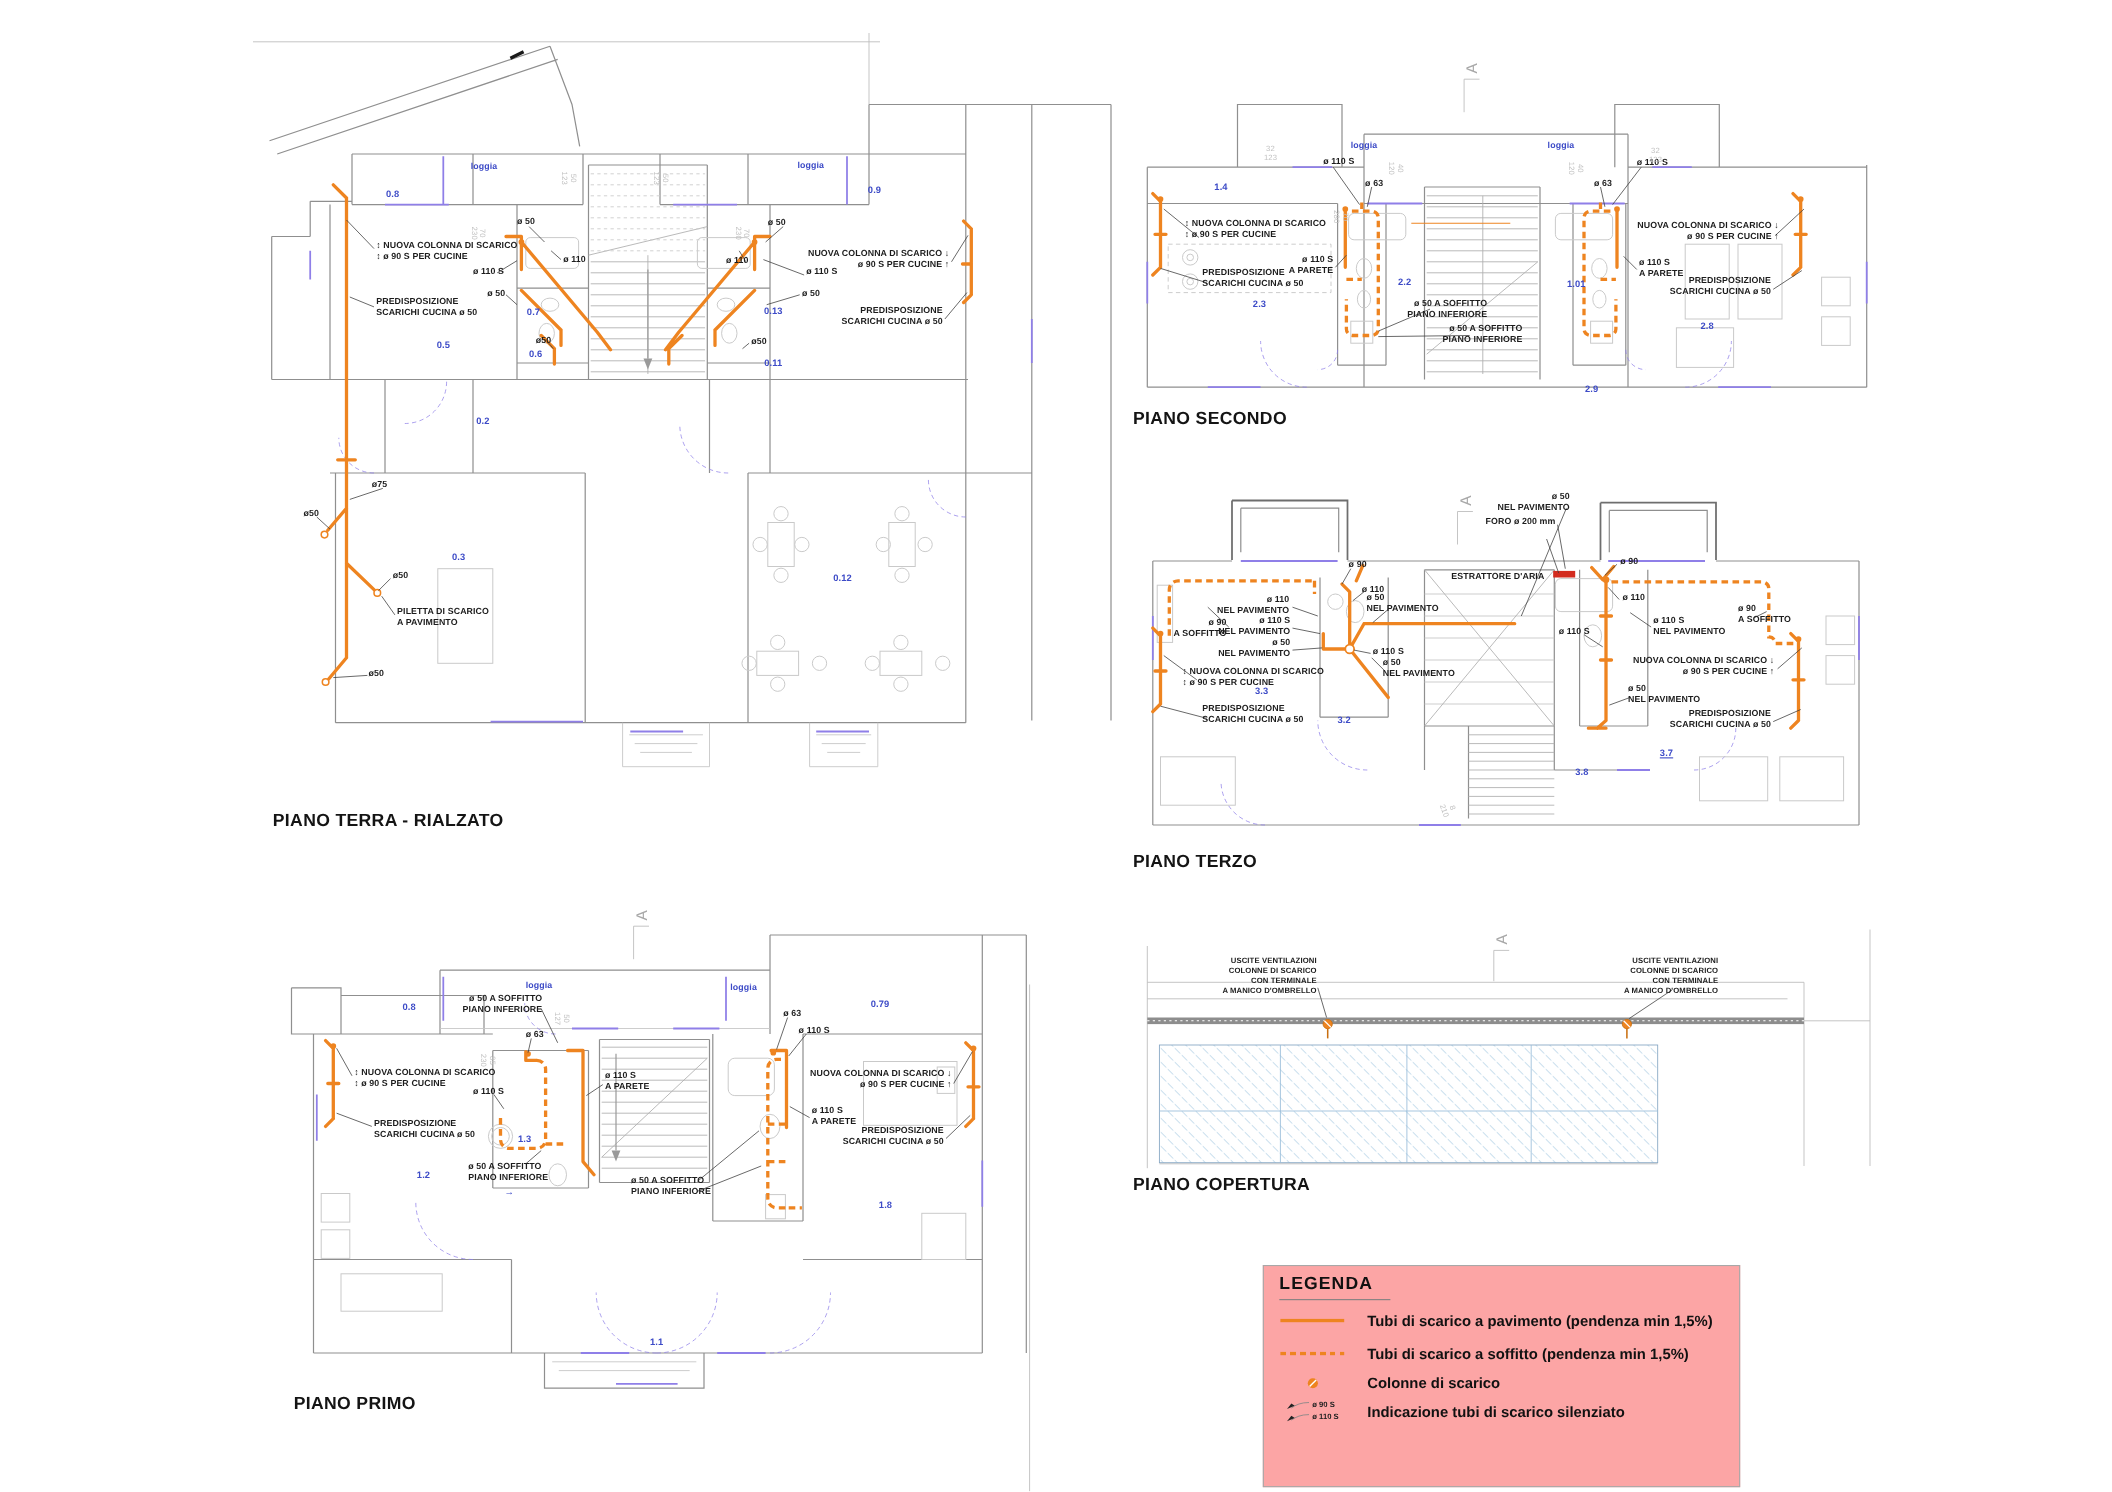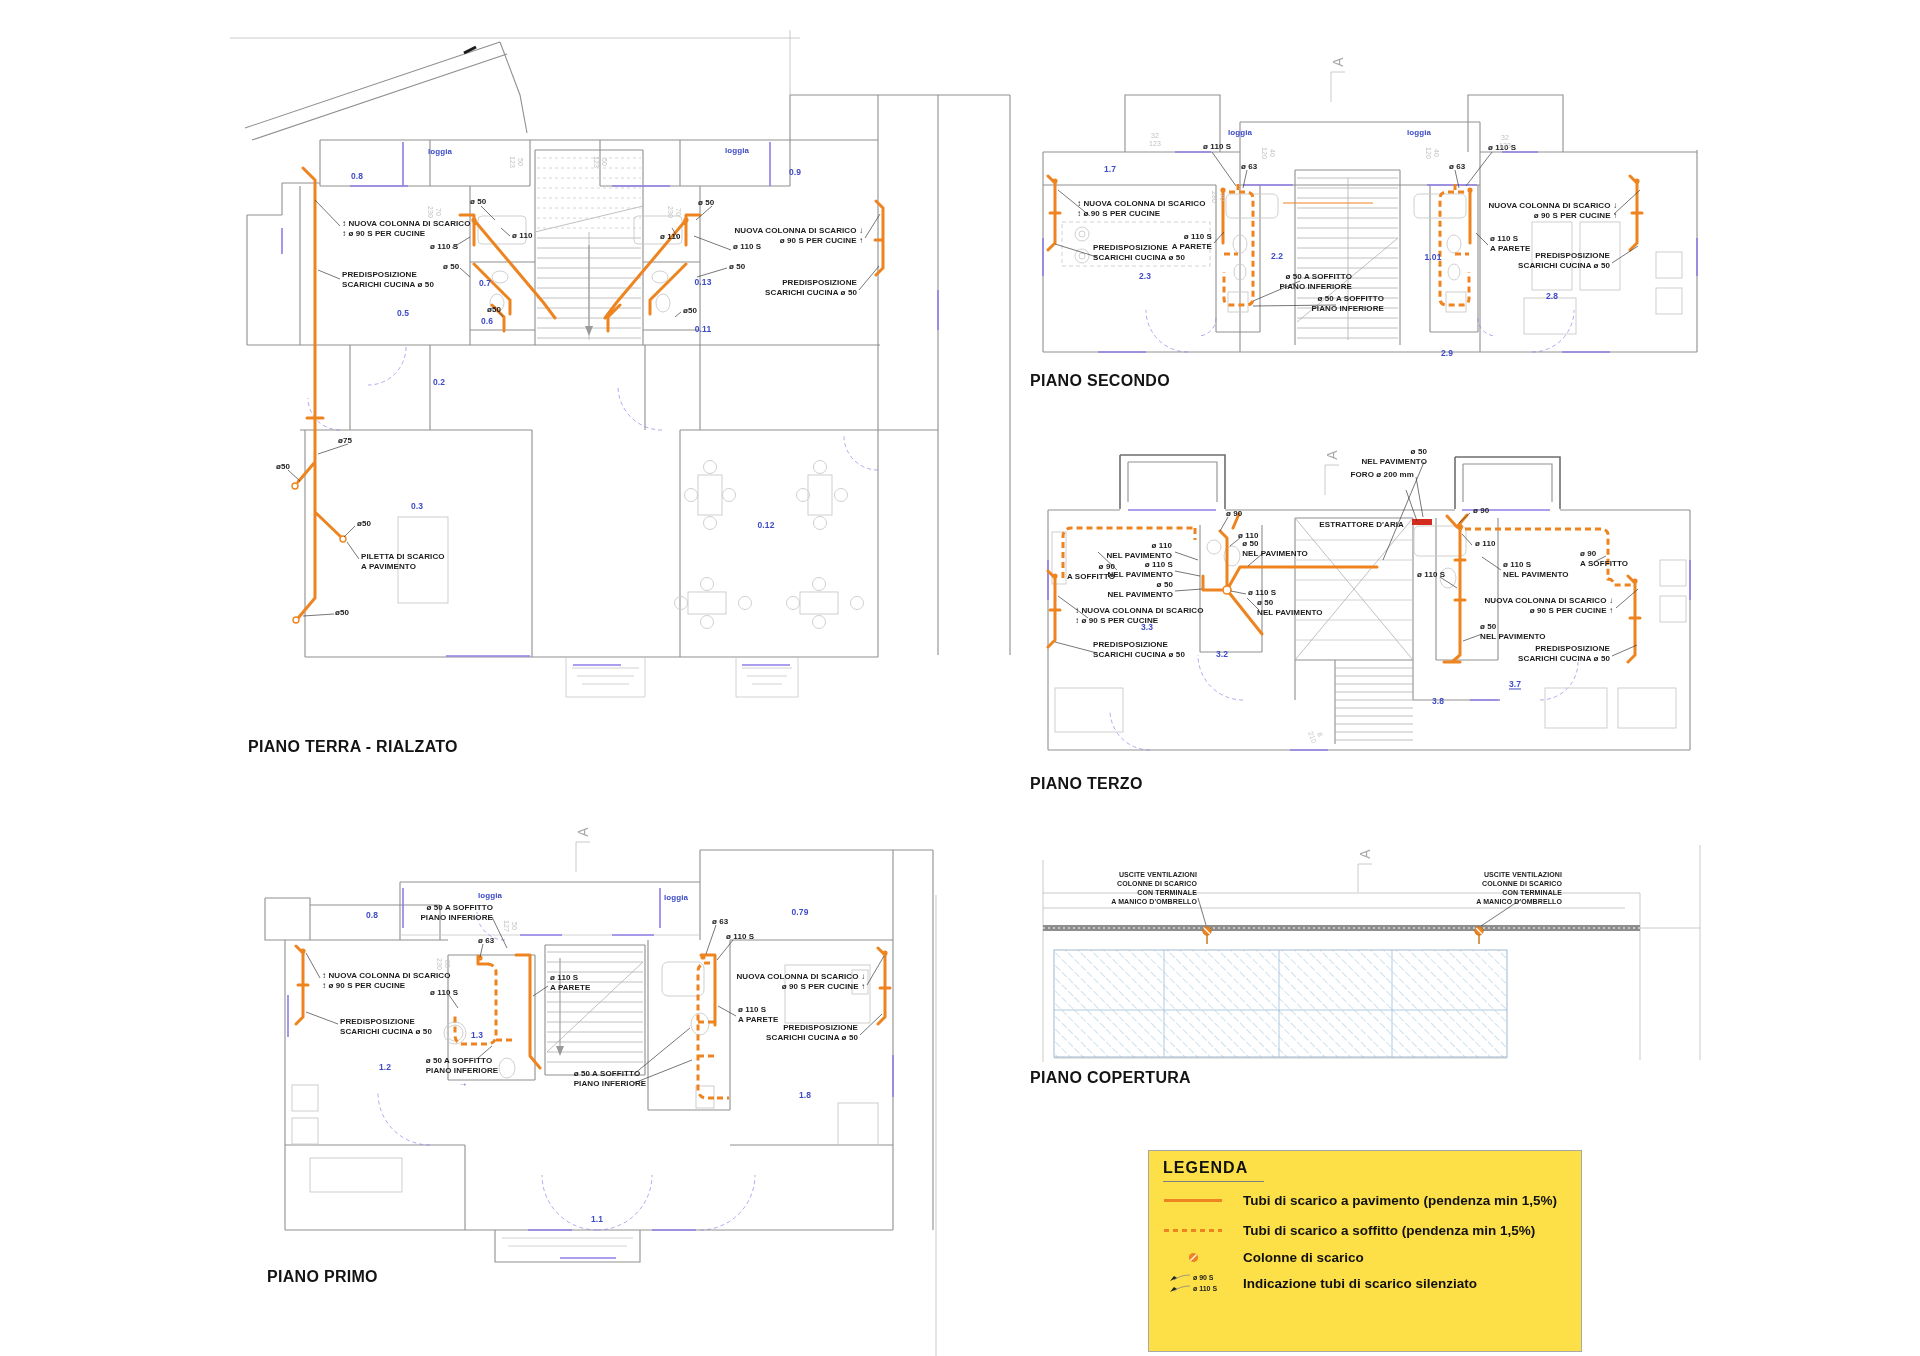--- a/index.html
+++ b/index.html
@@ -26,21 +26,21 @@
   .ann{position:absolute;white-space:pre-line;font:700 8px/1.3 "Liberation Sans",sans-serif;
        color:#1c1c1c;letter-spacing:0.1px;}
   .ann.room{color:var(--blue);font-size:8.5px;}
   .ann.loggia{color:var(--blue);font-size:8px;}
   .ann.dim{color:#c2c2c2;font-weight:400;font-size:7px;line-height:1.1;text-align:center;}
   .ann.amark{color:#a8a8a8;font-weight:400;font-size:14px;}
   .plan-title{position:absolute;font:700 16px "Liberation Sans",sans-serif;color:#141414;
               letter-spacing:0.3px;white-space:nowrap;}
   
   #legend{position:absolute;left:1148px;top:1150px;width:432px;height:200px;
-          border:1px solid #a8a8a8;background:#fde047;}
+          border:1px solid #a8a8a8;background:#fca5a5;}
   #legend .ltitle{position:absolute;left:14px;top:8px;font:700 16px "Liberation Sans",sans-serif;
           letter-spacing:1px;color:#111;border-bottom:1.5px solid #808080;padding:0 16px 4px 0;}
   .lrow{position:absolute;left:12px;display:flex;align-items:center;}
   .licon{width:64px;display:flex;justify-content:center;align-items:center;flex:none;}
   .llabel{margin-left:18px;font:700 13.5px "Liberation Sans",sans-serif;color:#111;white-space:nowrap;}
   .sw-solid{width:58px;height:3px;background:var(--pipe);}
   .sw-dash{width:58px;height:3px;
      background:repeating-linear-gradient(90deg,var(--pipe) 0 5px,transparent 5px 9px);}
   .silcol{display:flex;flex-direction:column;gap:2px;}
   .silrow{display:flex;align-items:center;gap:2px;}
@@ -336,21 +336,21 @@
 A PAVIMENTO</div>
       <div class="ann" style="left: 335px; top: 613px; transform: translate(0%, -50%); text-align: left;">ø50</div>
       <div class="ann dim" style="left: 516px; top: 162px; transform: translate(-50%, -50%) rotate(90deg);">50
 123</div>
       <div class="ann dim" style="left: 434px; top: 212px; transform: translate(-50%, -50%) rotate(90deg);">70
 230</div>
       <div class="ann dim" style="left: 600px; top: 162px; transform: translate(-50%, -50%) rotate(90deg);">50
 123</div>
       <div class="ann dim" style="left: 674px; top: 212px; transform: translate(-50%, -50%) rotate(90deg);">70
 230</div>
-      <div class="ann room" style="left: 1110px; top: 170px; transform: translate(-50%, -50%);">1.7</div>
+      <div class="ann room" style="left: 1110px; top: 170px; transform: translate(-50%, -50%);">1.4</div>
       <div class="ann room" style="left: 1145px; top: 277px; transform: translate(-50%, -50%);">2.3</div>
       <div class="ann room" style="left: 1277px; top: 257px; transform: translate(-50%, -50%);">2.2</div>
       <div class="ann room" style="left: 1433px; top: 258px; transform: translate(-50%, -50%);">1.01</div>
       <div class="ann room" style="left: 1552px; top: 297px; transform: translate(-50%, -50%);">2.8</div>
       <div class="ann room" style="left: 1447px; top: 354px; transform: translate(-50%, -50%);">2.9</div>
       <div class="ann loggia" style="left: 1240px; top: 133px; transform: translate(-50%, -50%);">loggia</div>
       <div class="ann loggia" style="left: 1419px; top: 133px; transform: translate(-50%, -50%);">loggia</div>
       <div class="ann" style="left: 1203px; top: 147px; transform: translate(0%, -50%); text-align: left;">ø 110 S</div>
       <div class="ann" style="left: 1241px; top: 167px; transform: translate(0%, -50%); text-align: left;">ø 63</div>
       <div class="ann" style="left: 1077px; top: 209px; transform: translate(0%, -50%); text-align: left;">↕ NUOVA COLONNA DI SCARICO

